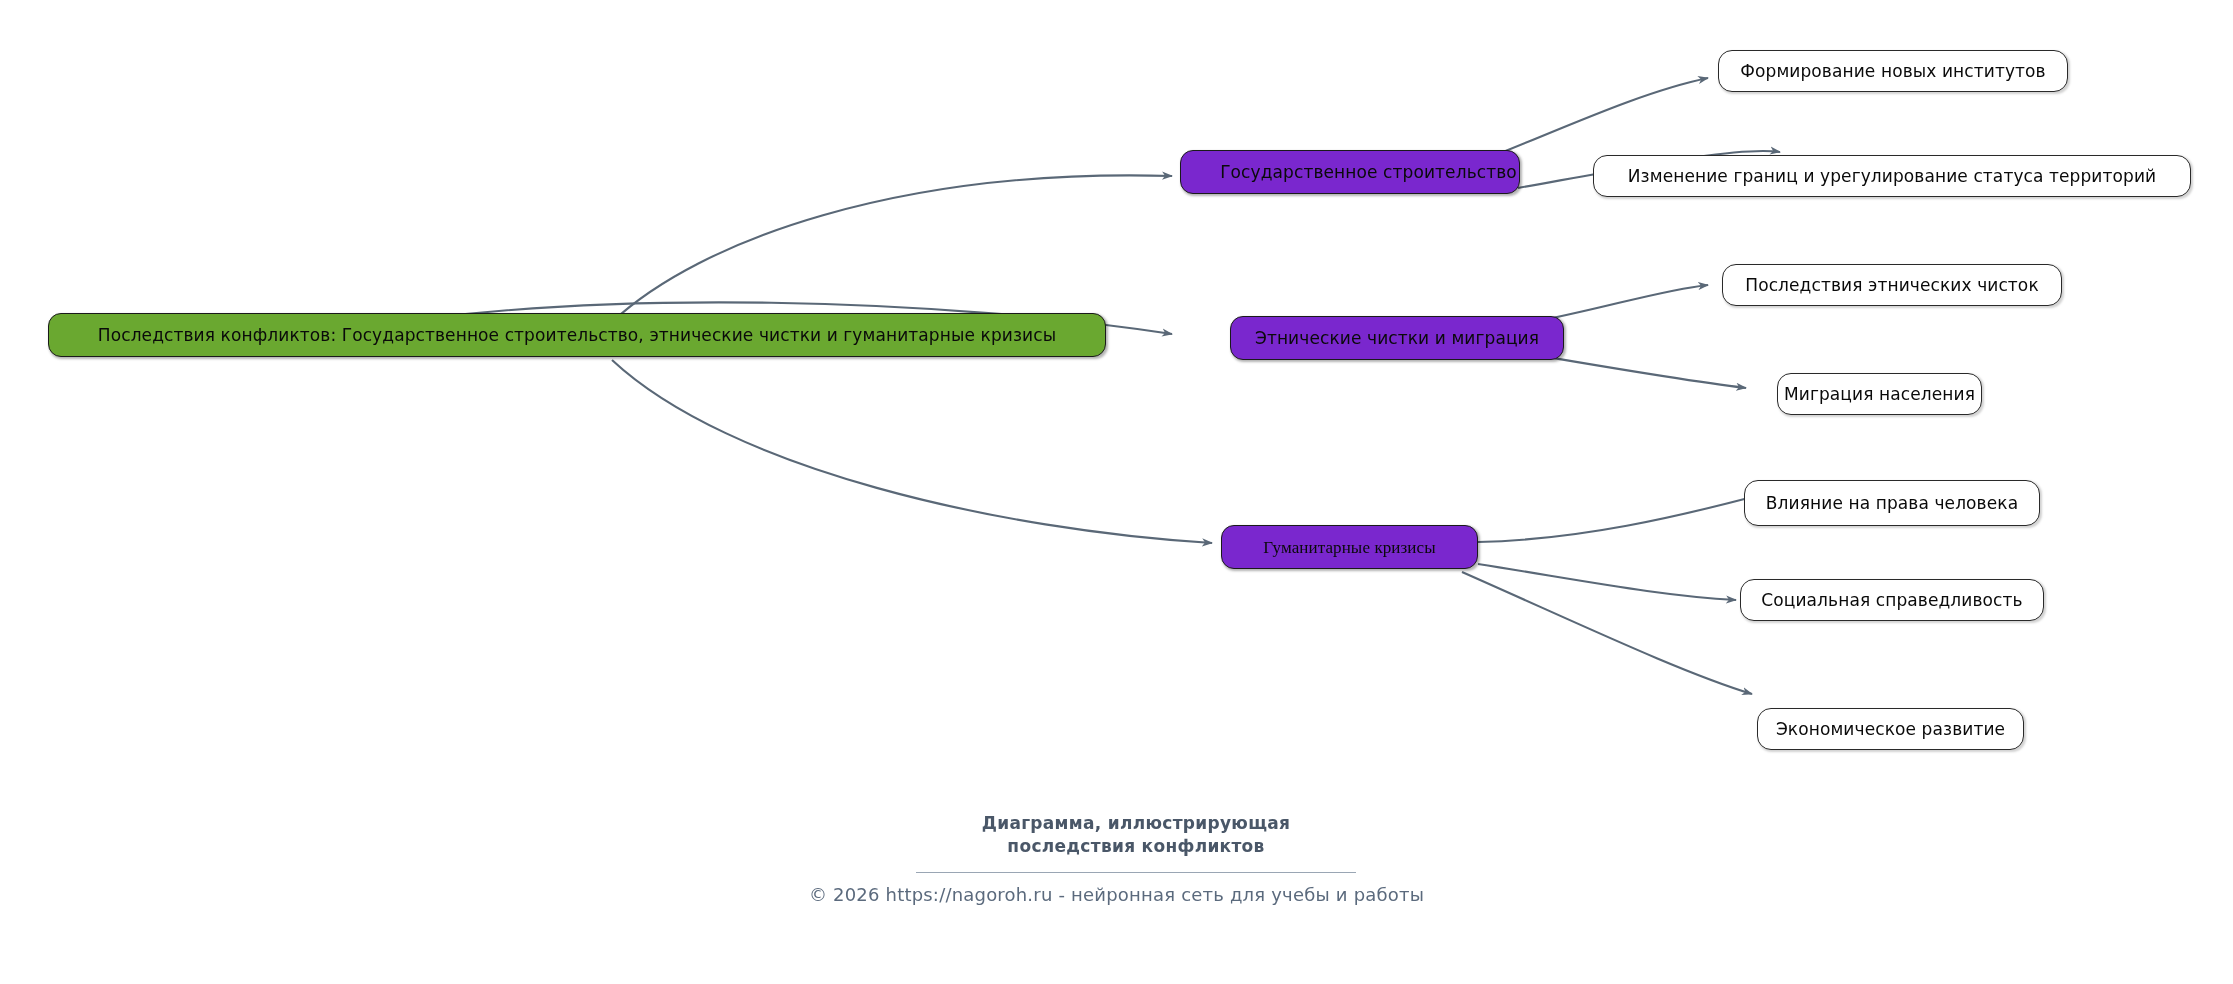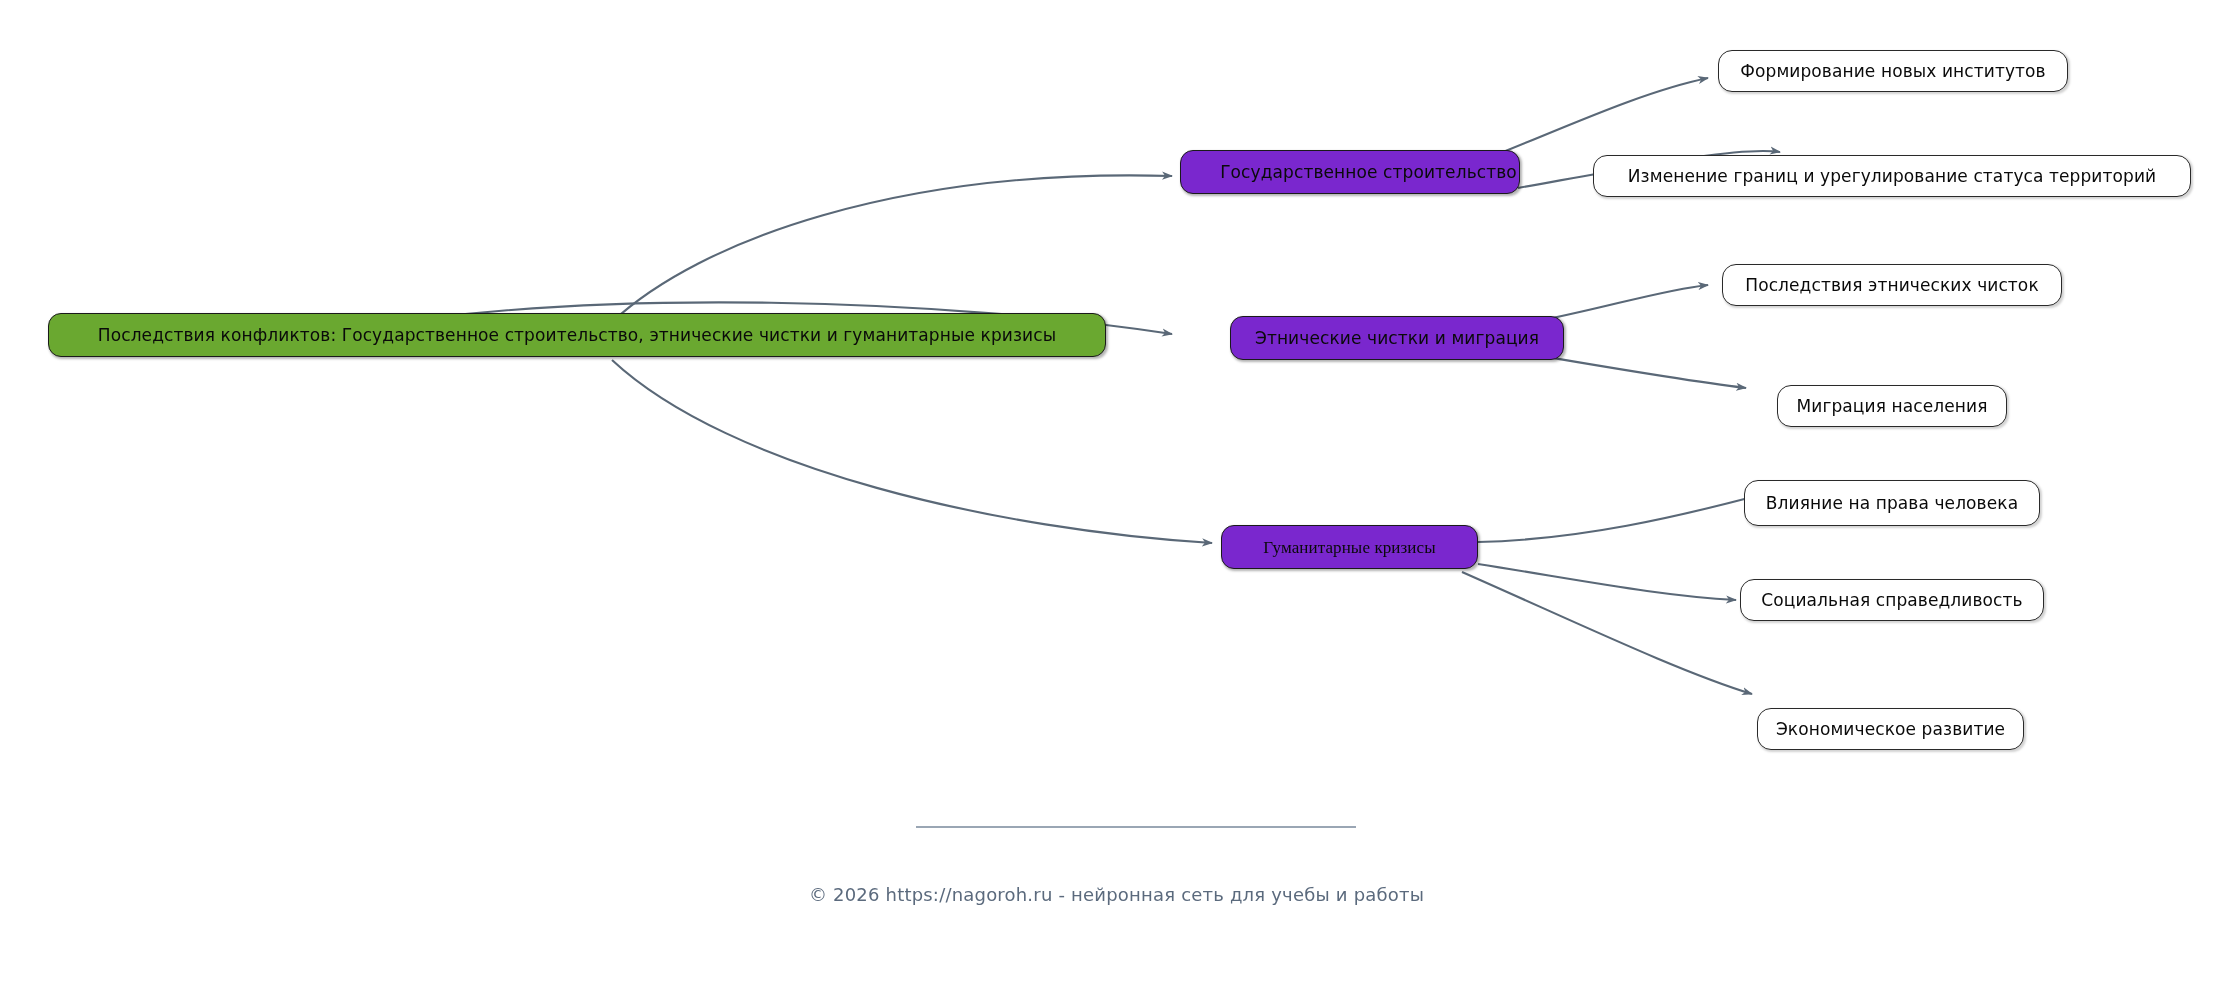--- a/index.html
+++ b/index.html
@@ -151,35 +151,36 @@
   </div>
 
   <div class="node node-leaf" style="left:1593px; top:155px; width:598px; height:42px;">
     <span>Изменение границ и урегулирование статуса территорий</span>
   </div>
 
   <div class="node node-leaf" style="left:1722px; top:264px; width:340px; height:42px;">
     <span>Последствия этнических чисток</span>
   </div>
 
-  <div class="node node-leaf" style="left:1777px; top:385px; width:230px; height:42px;">
+  <div class="node node-leaf" style="left:1777px; top:373px; width:205px; height:42px;">
     <span>Миграция населения</span>
   </div>
 
   <div class="node node-leaf" style="left:1744px; top:480px; width:296px; height:46px;">
     <span>Влияние на права человека</span>
   </div>
 
   <div class="node node-leaf" style="left:1740px; top:579px; width:304px; height:42px;">
     <span>Социальная справедливость</span>
   </div>
 
   <div class="node node-leaf" style="left:1757px; top:684px; width:267px; height:42px;margin-top:24px;">
     <span>Экономическое развитие</span>
   </div>
 
   <div class="caption-block">
+    <div class="caption-title">Диаграмма, иллюстрирующая последствия конфликтов</div>
     <div class="caption-rule"></div>
   </div>
 
   <div class="footer-text">© 2026 https://nagoroh.ru - нейронная сеть для учебы и работы</div>
 
 </div>
 
 </body></html>

